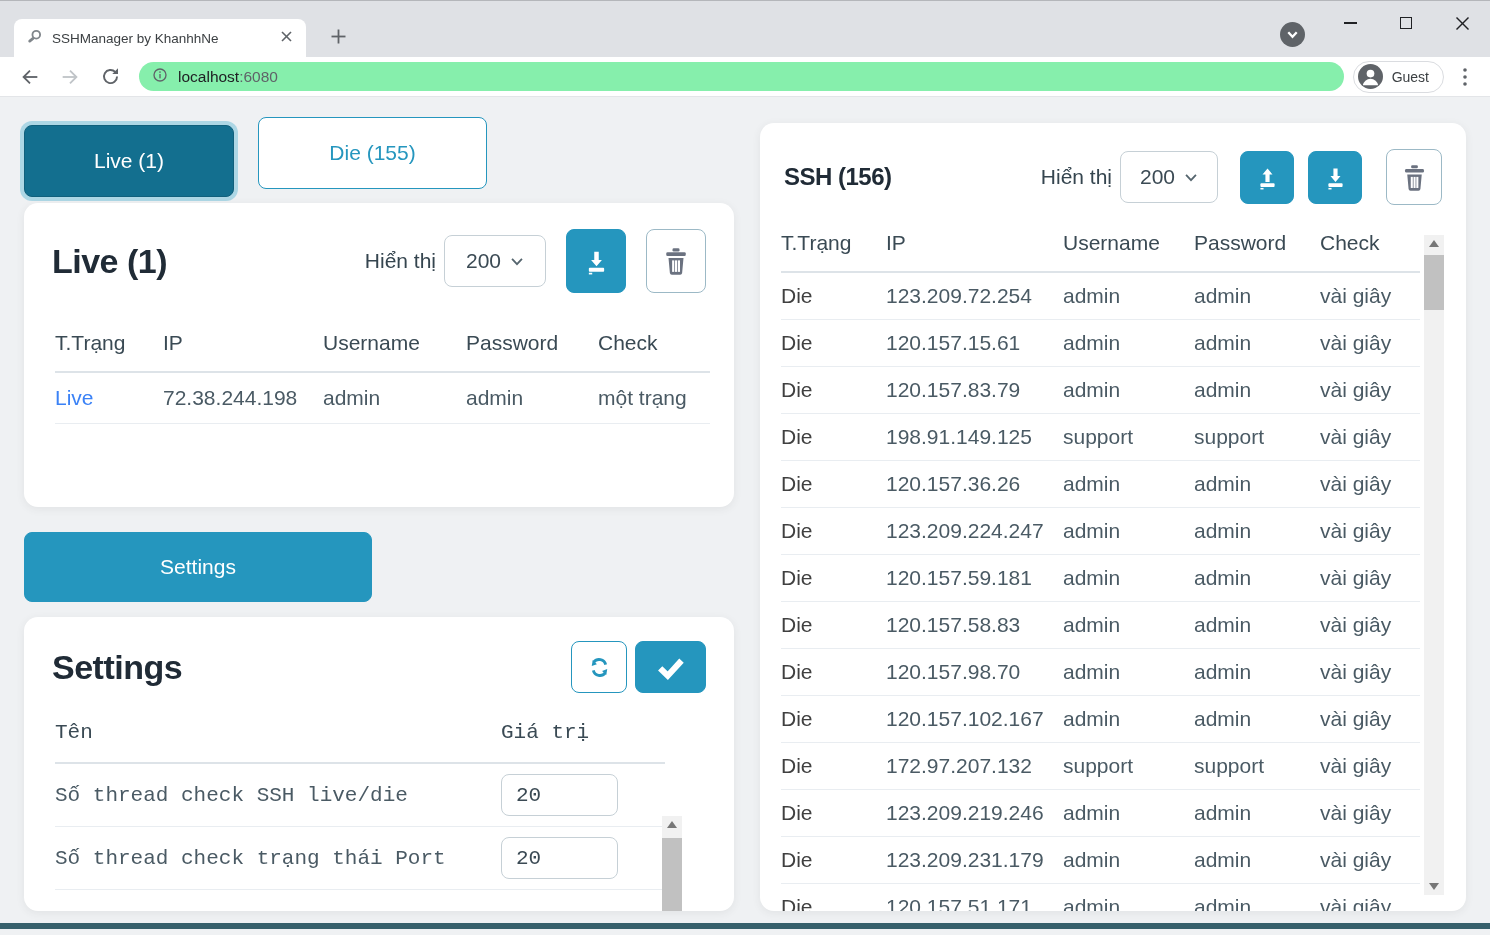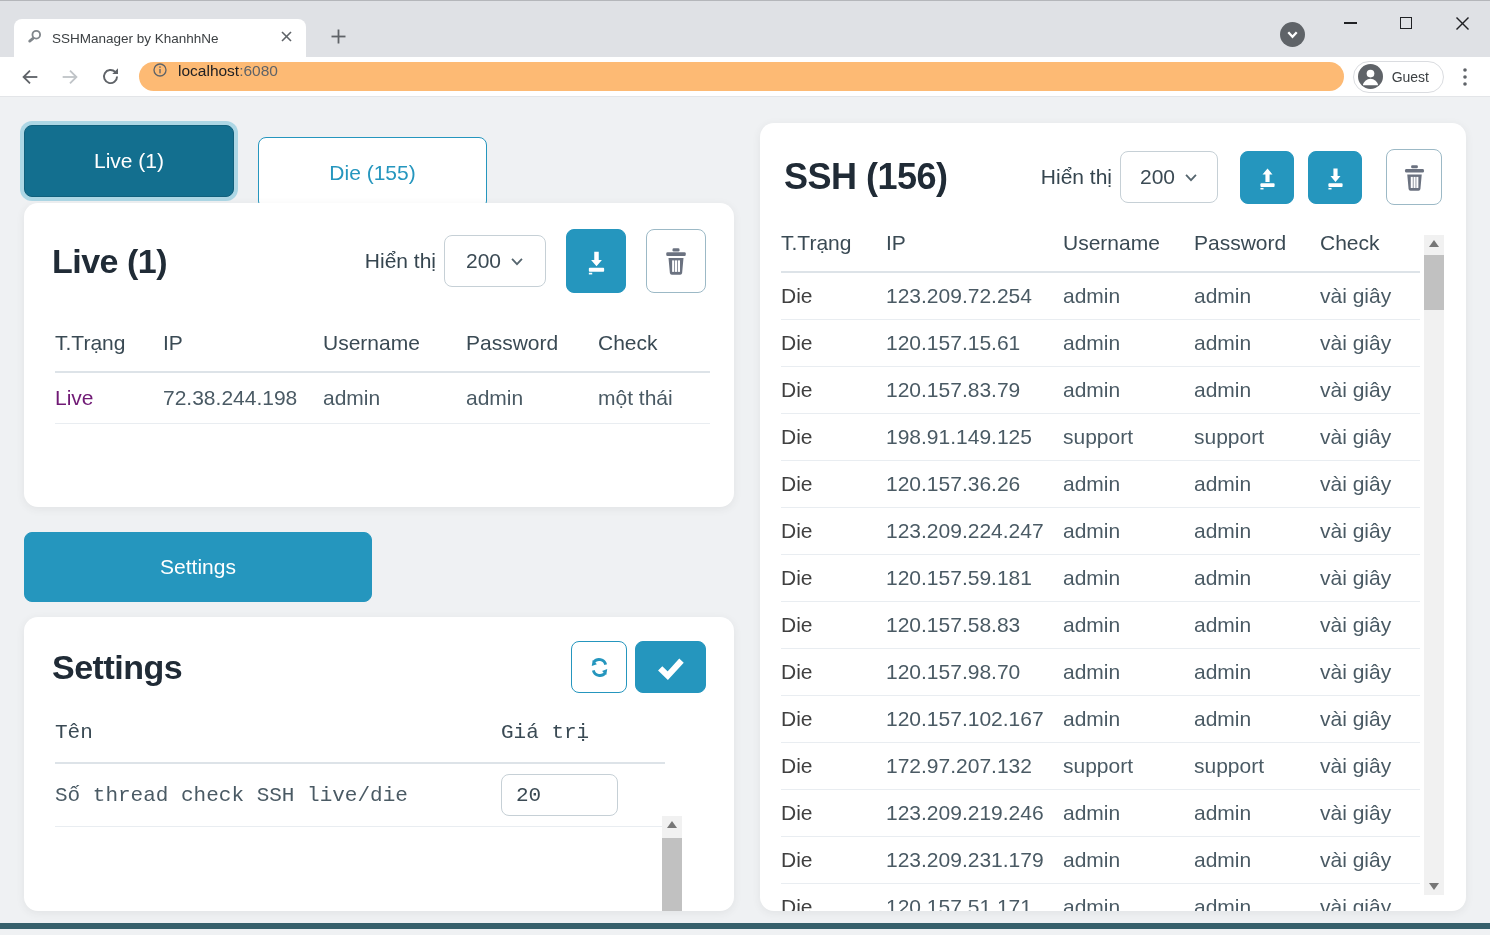--- a/index.html
+++ b/index.html
@@ -16,21 +16,21 @@
   .icon-x line { stroke:#5f6368; stroke-width:1.6; }
   .newtab { position:absolute; left:322px; top:19px; width:32px; height:32px; display:flex; align-items:center; justify-content:center; border-radius:50%; }
   .media-btn { position:absolute; left:1280px; top:21px; width:25px; height:25px; border-radius:50%; background:#5f6368;
                display:flex; align-items:center; justify-content:center; }
   .win-controls { position:absolute; right:0; top:4px; display:flex; }
   .win-btn { width:56px; height:36px; display:flex; align-items:center; justify-content:center; }
   .glyph-min { width:13px; height:1.6px; background:#202124; }
   .glyph-max { width:12px; height:12px; border:1.5px solid #202124; }
   .toolbar { height:40px; background:#fff; display:flex; align-items:center; padding:0 10px; border-bottom:1px solid #e3e5e8; }
   .nav-btn { width:34px; height:34px; display:flex; align-items:center; justify-content:center; margin:0 3px; border-radius:50%; }
-  .urlbar { flex:1; height:29px; background:#fdba74; border-radius:15px; margin:0 9px; display:flex; padding:0 13px; }
+  .urlbar { flex:1; height:29px; background:#86efac; border-radius:15px; margin:0 9px; display:flex; align-items:center; padding:0 13px; }
   .url-text { font-size:15.5px; margin-left:10px; }
   .url-host { color:#202124; }
   .url-port { color:#5f6368; }
   .guest-chip { height:32px; border:1px solid #dadce0; border-radius:16px; background:#fff;
                 display:flex; align-items:center; padding:3px 14px 3px 4px; margin-right:6px; }
   .avatar { width:25px; height:25px; border-radius:50%; background:#5f6368; display:flex; align-items:center; justify-content:center; overflow:hidden; margin-right:9px;}
   .guest-label { font-size:14px; color:#3c4043; }
   .menu-dots { width:30px; height:34px; display:flex; align-items:center; justify-content:center; }
 
   
@@ -39,44 +39,44 @@
 
   .btn { border-radius:8px; border:1px solid #2596be; background:#fff; color:#2596be;
          font-size:21px; display:flex; align-items:center; justify-content:center; cursor:pointer; font-family:inherit; }
   .btn.solid { background:#2596be; color:#fff; }
   .btn.dark  { background:#136f8f; border-color:#11607c; color:#fff; box-shadow:0 0 0 4px rgba(94,183,213,.45); }
   .btn.soft-border { border-color:#9cb9c6; }
 
   .card { position:absolute; background:#fff; border-radius:14px; box-shadow:0 2px 8px rgba(60,64,67,.08); overflow:hidden; }
 
   #tab-live   { position:absolute; left:24px; top:28px;  width:210px; height:72px; }
-  #tab-die    { position:absolute; left:258px; top:40px; width:229px; height:72px; }
+  #tab-die    { position:absolute; left:258px; top:20px; width:229px; height:72px; }
   #tab-ports  { position:absolute; left:511px; top:28px; width:223px; height:72px; }
   #tab-settings { position:absolute; left:24px;  top:435px; width:348px; height:70px; }
   #tab-plugins  { position:absolute; left:396px; top:435px; width:338px; height:70px; }
 
   #live-card     { left:24px;  top:106px; width:710px; height:304px; padding:26px 28px; }
   #settings-card { left:24px;  top:520px; width:710px; height:294px; padding:24px 28px; }
   #ssh-card      { left:760px; top:26px;  width:706px; height:788px; padding:26px 24px; }
 
   .panel-head { display:flex; align-items:center; }
   .panel-title { margin:0; font-weight:700; color:#202b36; letter-spacing:-0.5px; }
   #live-card .panel-title, #settings-card .panel-title { font-size:34px; }
-  #ssh-card .panel-title { font-size:36px; }
+  #ssh-card .panel-title { font-size:24px; }
   .controls { margin-left:auto; display:flex; align-items:center; }
   .show-label { font-size:21px; color:#35454f; margin-right:8px; }
   .select { border:1px solid #c6d0d6; border-radius:8px; background:#fff; display:flex; align-items:center;
             justify-content:center; gap:9px; font-size:21px; color:#3b4a54; }
   #live-card .select { width:102px; height:52px; }
   #ssh-card  .select { width:98px;  height:52px; }
 
   table { border-collapse:collapse; table-layout:fixed; }
   th { text-align:left; font-weight:400; font-size:21px; color:#3a4a54; padding:14px 0 16px; border-bottom:2px solid #dde3e8; }
   td { font-size:21px; color:#4a5a64; padding:11px 0; border-bottom:1px solid #e9edf1; }
-  .live-table td.status { color:#701a75; }
+  .live-table td.status { color:#3b82f6; }
   .ssh-table  td.status { color:#404040; }
   .twrap { position:relative; }
 
   #live-card .twrap { margin-top:24px; }
   .live-table { width:655px; margin-left:3px; }
   .live-table td { padding:13px 0; }
 
   #settings-card .twrap { margin-top:20px;font-family:Liberation Mono, monospace; }
   .settings-table { width:610px; margin-left:3px; }
   .settings-table th { padding:8px 0 18px; }
@@ -259,21 +259,21 @@
             <th>Check</th>
           </tr>
         </thead>
         <tbody>
 
             <tr>
               <td class="status">Live</td>
               <td>72.38.244.198</td>
               <td>admin</td>
               <td>admin</td>
-              <td>một thái</td>
+              <td>một trạng</td>
             </tr>
           </tbody>
       </table>
     </div>
   </div>
 
   <button class="btn solid" id="tab-settings">Settings</button>
 
   <div class="card" id="settings-card">
     <div class="panel-head">
@@ -308,20 +308,24 @@
             <th>Giá trị</th>
           </tr>
         </thead>
         <tbody>
 
             <tr>
               <td>Số thread check SSH live/die</td>
               <td><input class="val-input" type="text" value="20" style=""></td>
             </tr>
 
+            <tr>
+              <td>Số thread check trạng thái Port</td>
+              <td><input class="val-input" type="text" value="20" style=""></td>
+            </tr>
           </tbody>
       </table>
       <div class="vscroll" id="settings-scroll">
         <div class="vs-arrow up">
             <div class="tri-up"></div>
           </div>
         <div class="vs-thumb"></div>
 
       </div>
     </div>

